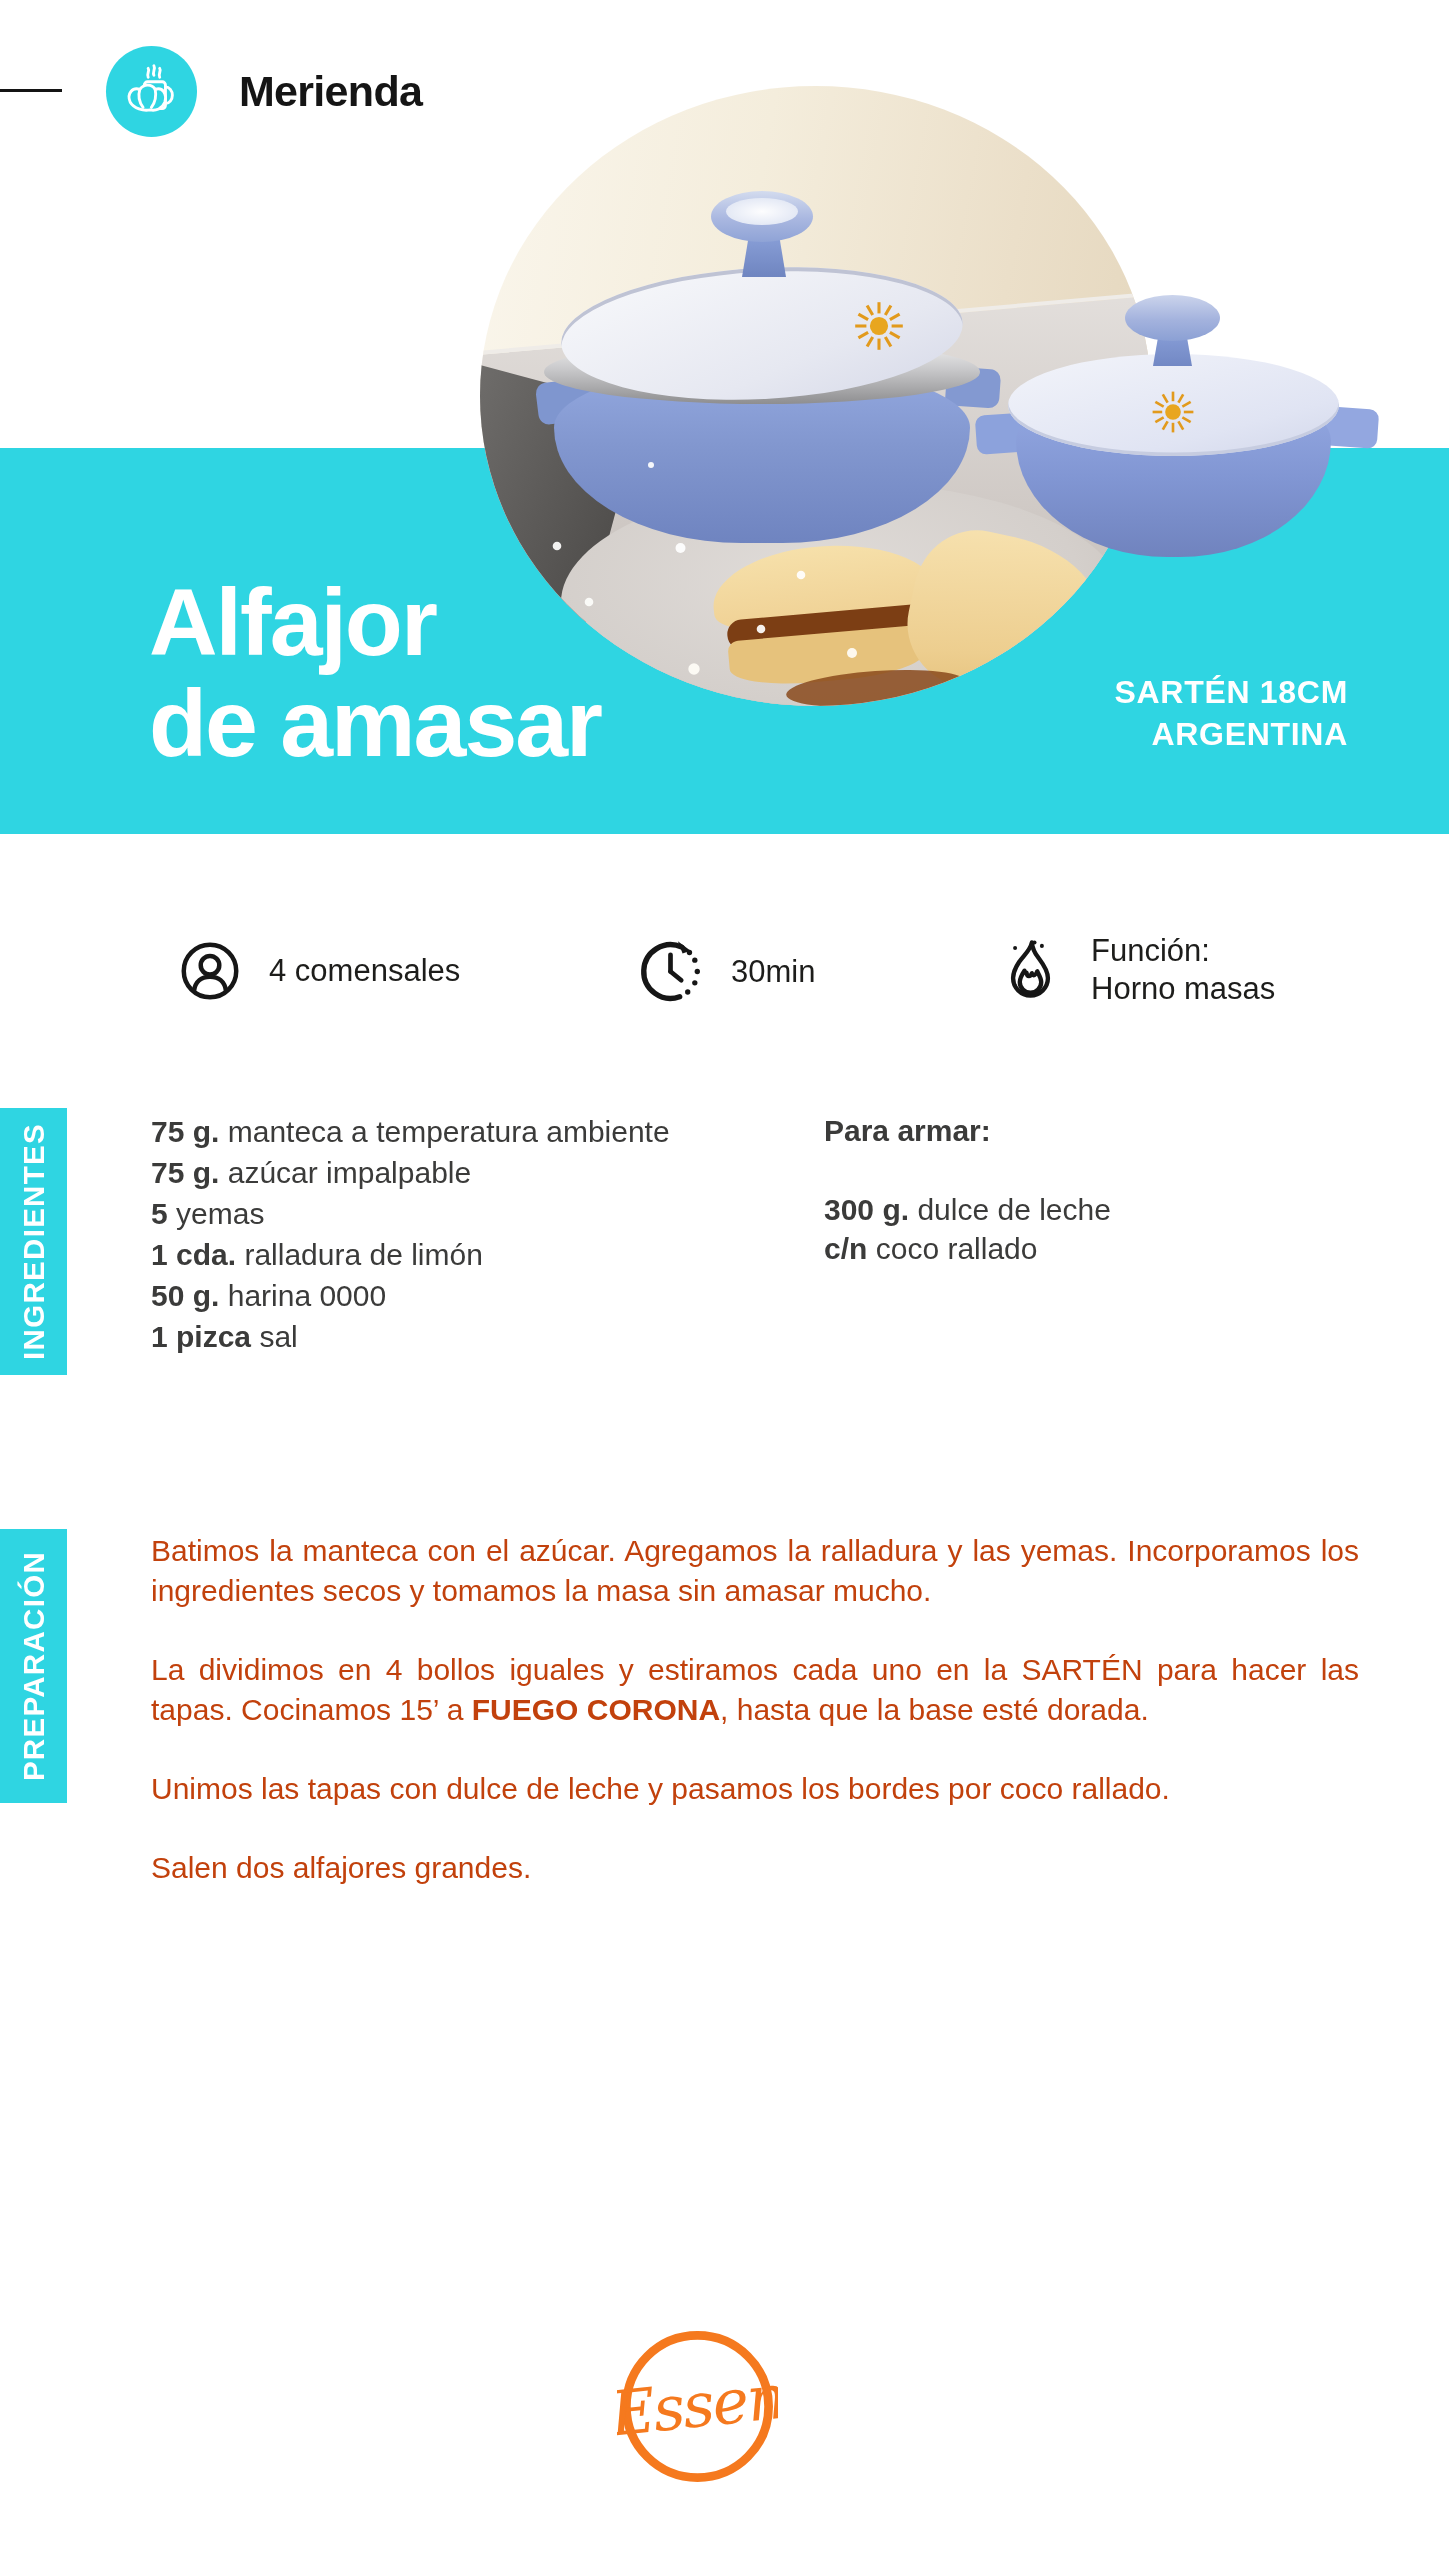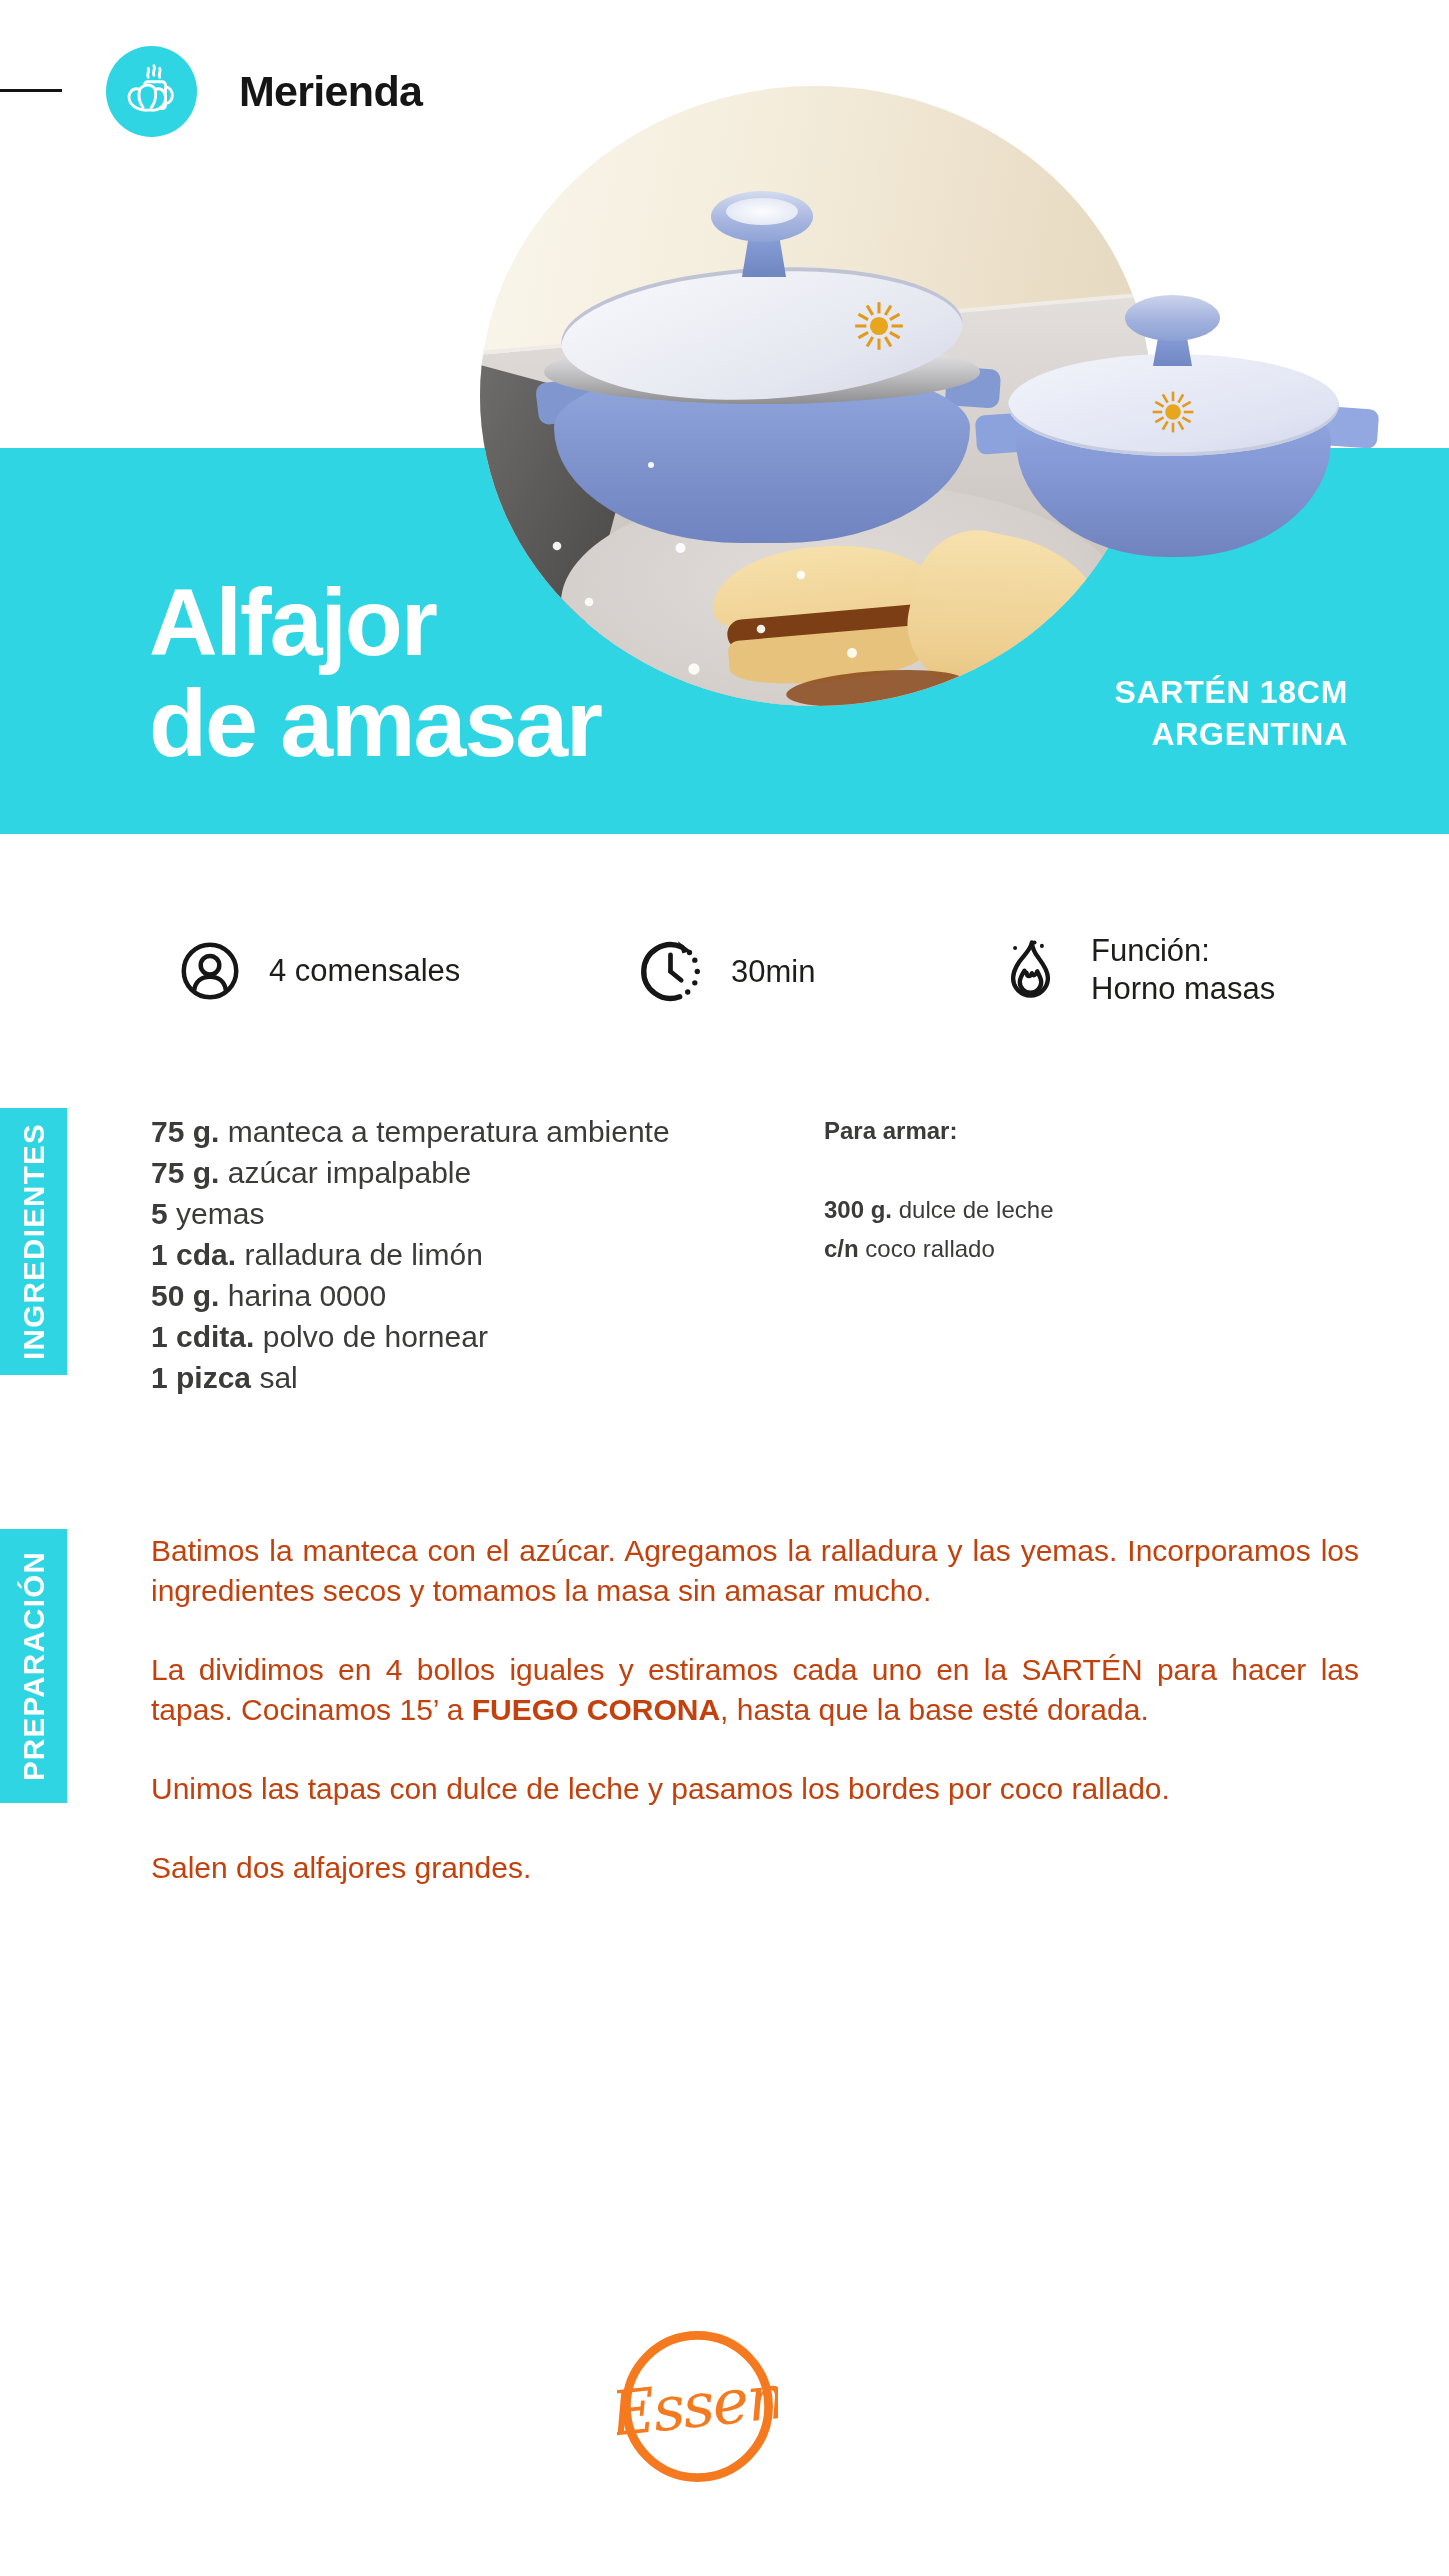--- a/index.html
+++ b/index.html
@@ -90,21 +90,21 @@
 
   
   .tab{position:absolute;left:0;width:67px;background:#2FD5E2;display:flex;align-items:center;justify-content:center;}
   .tab span{writing-mode:vertical-rl;transform:rotate(180deg);color:#ffffff;font-weight:700;
             font-size:29.5px;letter-spacing:1.3px;white-space:nowrap;}
   .tab-ing{top:1108px;height:267px;}
   .tab-prep{top:1529px;height:274px;}
 
   
   .ing-list{position:absolute;left:151px;top:1111px;width:664px;font-size:30px;line-height:41px;color:#3B3B3A;}
-  .armar{position:absolute;left:824px;top:1110px;width:550px;font-size:24px;line-height:41px;color:#3B3B3A;}
+  .armar{position:absolute;left:824px;top:1110px;width:550px;font-size:30px;line-height:41px;color:#3B3B3A;}
   .armar-title{font-weight:700;}
   .armar-items{margin-top:39px;line-height:39px;}
   b{font-weight:700;}
 
   
   .prep{position:absolute;left:151px;top:1531px;width:1208px;font-size:30px;line-height:40px;color:#c2410c;}
   .prep p{margin:0 0 39px 0;}
   .just{text-align:justify;}
 
   
@@ -249,21 +249,20 @@
 
   <div class="tab tab-ing">
     <span>INGREDIENTES</span>
   </div>
   <div class="ing-list">
     <div><b>75 g.</b><span> manteca a temperatura ambiente</span></div>
     <div><b>75 g.</b><span> azúcar impalpable</span></div>
     <div><b>5</b><span> yemas</span></div>
     <div><b>1 cda.</b><span> ralladura de limón</span></div>
     <div><b>50 g.</b><span> harina 0000</span></div>
-    <div><b>1 cdita.</b><span> polvo de hornear</span></div>
     <div><b>1 pizca</b><span> sal</span></div>
   </div>
   <div class="armar">
     <div class="armar-title">Para armar:</div>
     <div class="armar-items">
       <div><b>300 g.</b><span> dulce de leche</span></div>
       <div><b>c/n</b><span> coco rallado</span></div>
     </div>
   </div>
 

